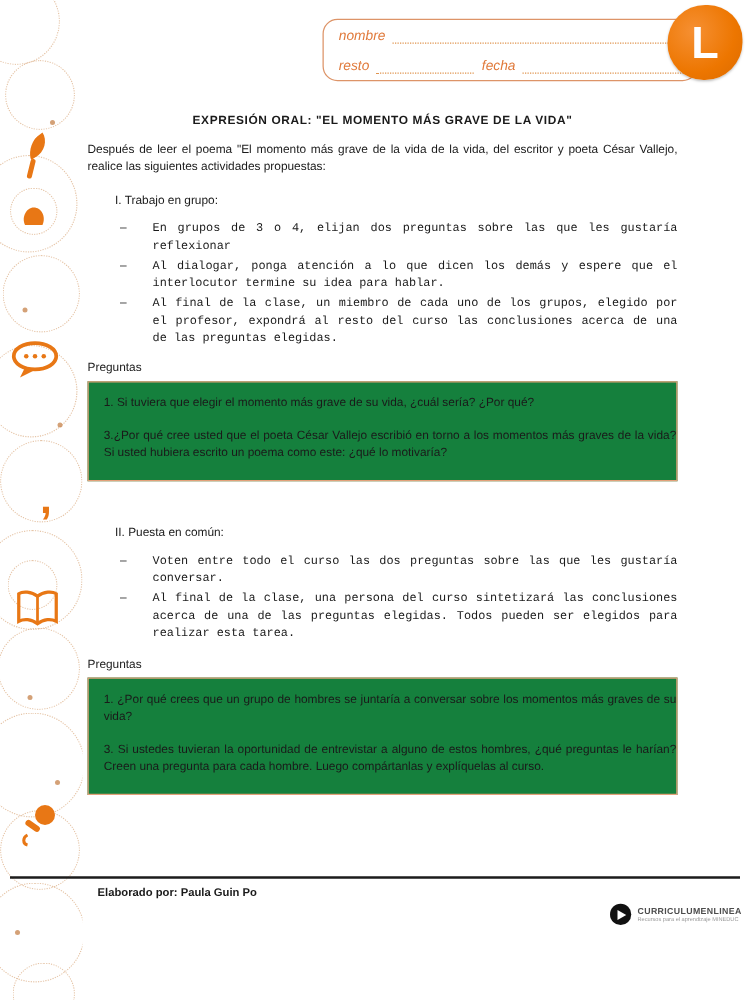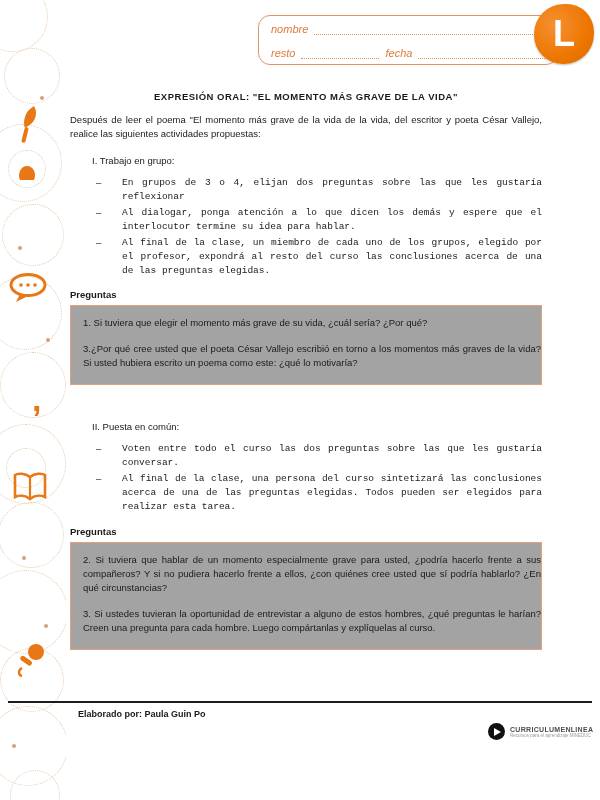--- a/index.html
+++ b/index.html
@@ -34,22 +34,22 @@
 
   
   .content { position:absolute; left:70px; top:90px; width:472px; font-size:9.5px; line-height:1.47; }
   .doc-title { text-align:center; font-weight:bold; letter-spacing:.5px; font-size:9.5px; }
   .intro { margin-top:9px; text-align:justify; }
   .sec-head { font-weight:normal; margin:13px 0 0 22px; }
   .bullets { margin-top:8px; }
   .bullet { display:flex; margin:0 0 2px 26px; }
   .bullet .dash { width:26px; flex:0 0 26px; }
   .bullet .btxt { flex:1; text-align:justify;font-family:Liberation Mono, monospace; }
-  .q-label { margin-top:11px;font-weight:bold; }
-  .q-box { margin-top:3px; border:1px solid #e3a17a; padding:10px 0 2px 12px; background:#a3a3a3; }
+  .q-label { margin-top:11px; }
+  .q-box { margin-top:3px; border:1px solid #e3a17a; padding:10px 0 2px 12px; background:#15803d; }
   .q-box p { margin:0 0 12px 0; text-align:justify; }
   .mt-lg { margin-top:35px; }
 
   
   .foot-line { position:absolute; left:8px; top:701px; width:584px; height:2px; background:#1c1c1c; }
   .credit { position:absolute; left:78px; top:709px; font-size:9px; font-weight:bold; }
   .logo { position:absolute; left:488px; top:723px; display:flex; align-items:center; gap:5px; }
   .logo-circle { width:17px; height:17px; border-radius:50%; background:#111; display:flex; align-items:center; justify-content:center; }
   .logo-circle .tri { width:0; height:0; border-style:solid; border-width:4px 0 4px 7px; border-color:transparent transparent transparent #fff; margin-left:2px; }
   .logo-texts { display:flex; flex-direction:column; }
@@ -179,21 +179,21 @@
         <span class="btxt">Voten entre todo el curso las dos preguntas sobre las que les gustaría conversar.</span>
       </div>
       <div class="bullet">
         <span class="dash">–</span>
         <span class="btxt">Al final de la clase, una persona del curso sintetizará las conclusiones acerca de una de las preguntas elegidas. Todos pueden ser elegidos para realizar esta tarea.</span>
       </div>
     </div>
 
     <div class="q-label">Preguntas</div>
     <div class="q-box">
-      <p>2. Si tuviera que hablar de un momento especialmente grave para usted, ¿podría hacerlo frente a sus compañeros? Y si no pudiera hacerlo frente a ellos, ¿con quiénes cree usted que sí podría hablarlo? ¿En qué circunstancias?</p>
+      <p>1. ¿Por qué crees que un grupo de hombres se juntaría a conversar sobre los momentos más graves de su vida?</p>
       <p>3. Si ustedes tuvieran la oportunidad de entrevistar a alguno de estos hombres, ¿qué preguntas le harían? Creen una pregunta para cada hombre. Luego compártanlas y explíquelas al curso.</p>
     </div>
 
   </div>
 
   <div class="foot-line"></div>
   <div class="credit">Elaborado por: Paula Guin Po</div>
 
   <div class="logo">
     <div class="logo-circle">

